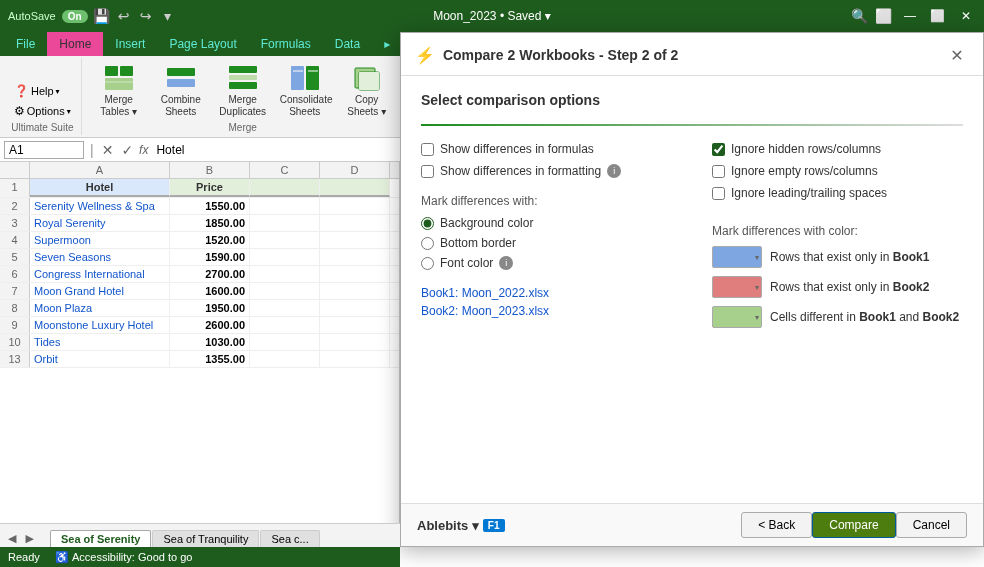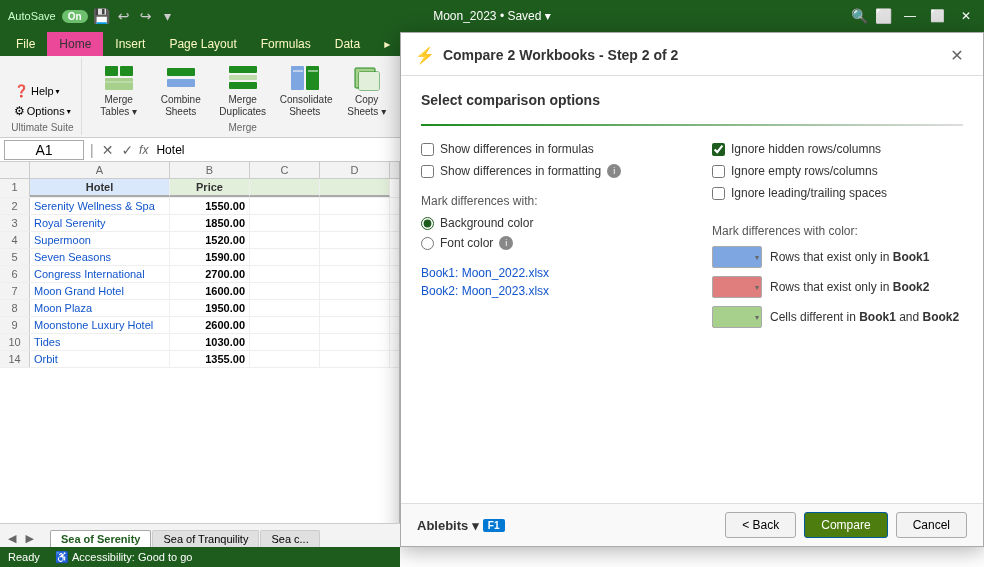--- a/index.html
+++ b/index.html
@@ -34,21 +34,21 @@
       background: #f3f3f3;
       border-bottom: 1px solid #ccc;
     }
     .ribbon-tabs {
       display: flex;
       background: #1e5c1e;
       padding: 0 4px;
     }
     .ribbon-tab {
       padding: 5px 12px;
-      color: #fef9c3;
+      color: #5eead4;
       font-size: 12px;
       cursor: pointer;
     }
     .ribbon-tab.active { background: #ec4899; color: #333; }
 
     .ribbon-content {
       display: flex;
       align-items: stretch;
       padding: 2px 4px;
       background: #f3f3f3;
@@ -106,23 +106,23 @@
       align-items: center;
       height: 24px;
       border-bottom: 1px solid #ccc;
       background: #fff;
       padding: 0 4px;
       gap: 4px;
     }
     .name-box {
       width: 80px;
       border: 1px solid #aaa;
-      font-size: 14px;
+      font-size: 12px;
       padding: 1px 4px;
-      text-align: center;
+      text-align: left;
     }
     .formula-divider { color: #999; font-size: 14px; margin: 0 2px; }
     .formula-icons { display: flex; gap: 4px; }
     .formula-icon { font-size: 14px; color: #666; cursor: pointer; padding: 0 2px; }
     .fx-label { font-size: 12px; color: #666; font-style: italic; }
     .formula-input {
       flex: 1;
       border: none;
       outline: none;
       font-size: 12px;
@@ -335,21 +335,20 @@
       color: #555;
     }
     .book-link { color: #1155cc; text-decoration: none; cursor: pointer; }
 
     .dialog-footer {
       display: flex;
       align-items: center;
       padding: 8px 16px;
       border-top: 1px solid #ddd;
       background: #f9f9f9;
-      gap: 8px;
     }
     .ablebits-brand {
       display: flex; align-items: center; gap: 4px; flex: 1;
       font-size: 13px; color: #333; font-weight: 600; cursor: pointer;
     }
     .f1-badge {
       background: #0078d4;
       color: #fff;
       font-size: 10px;
       font-weight: bold;
@@ -577,21 +576,21 @@
       <div class="cell col-d"></div>
     </div>
     <div class="sheet-row">
       <div class="cell row-num">10</div>
       <div class="cell col-a hotel-link">Tides</div>
       <div class="cell col-b">1030.00</div>
       <div class="cell col-c"></div>
       <div class="cell col-d"></div>
     </div>
     <div class="sheet-row">
-      <div class="cell row-num">14</div>
+      <div class="cell row-num">13</div>
       <div class="cell col-a hotel-link">Orbit</div>
       <div class="cell col-b">1355.00</div>
       <div class="cell col-c"></div>
       <div class="cell col-d"></div>
     </div>
   </div>
 
   <div class="dialog-overlay">
     <div class="dialog-titlebar">
       <span class="dialog-icon">⚡</span>
@@ -613,20 +612,24 @@
             <input type="checkbox" class="checkbox-input" style="">
             <label>Show differences in formatting</label>
             <span class="info-icon">i</span>
           </div>
 
           <div class="radio-section">
             <div class="radio-section-title">Mark differences with:</div>
             <div class="radio-row">
               <input type="radio" name="markdiff" class="radio-input" checked="" style="">
               <label>Background color</label>
+            </div>
+            <div class="radio-row">
+              <input type="radio" name="markdiff" class="radio-input" style="">
+              <label>Bottom border</label>
             </div>
             <div class="radio-row">
               <input type="radio" name="markdiff" class="radio-input" style="">
               <label>Font color</label>
               <span class="info-icon">i</span>
             </div>
           </div>
 
           <div class="books-section">
             <div>

